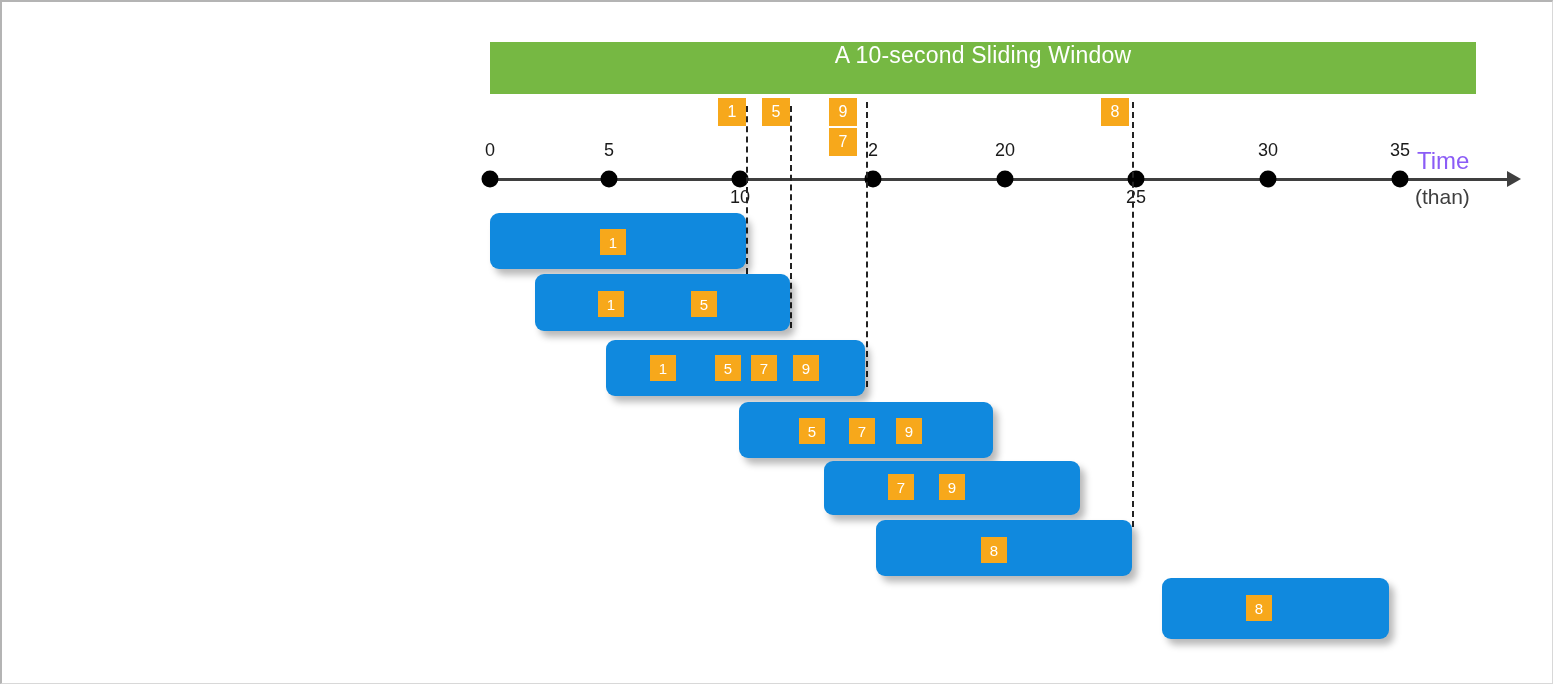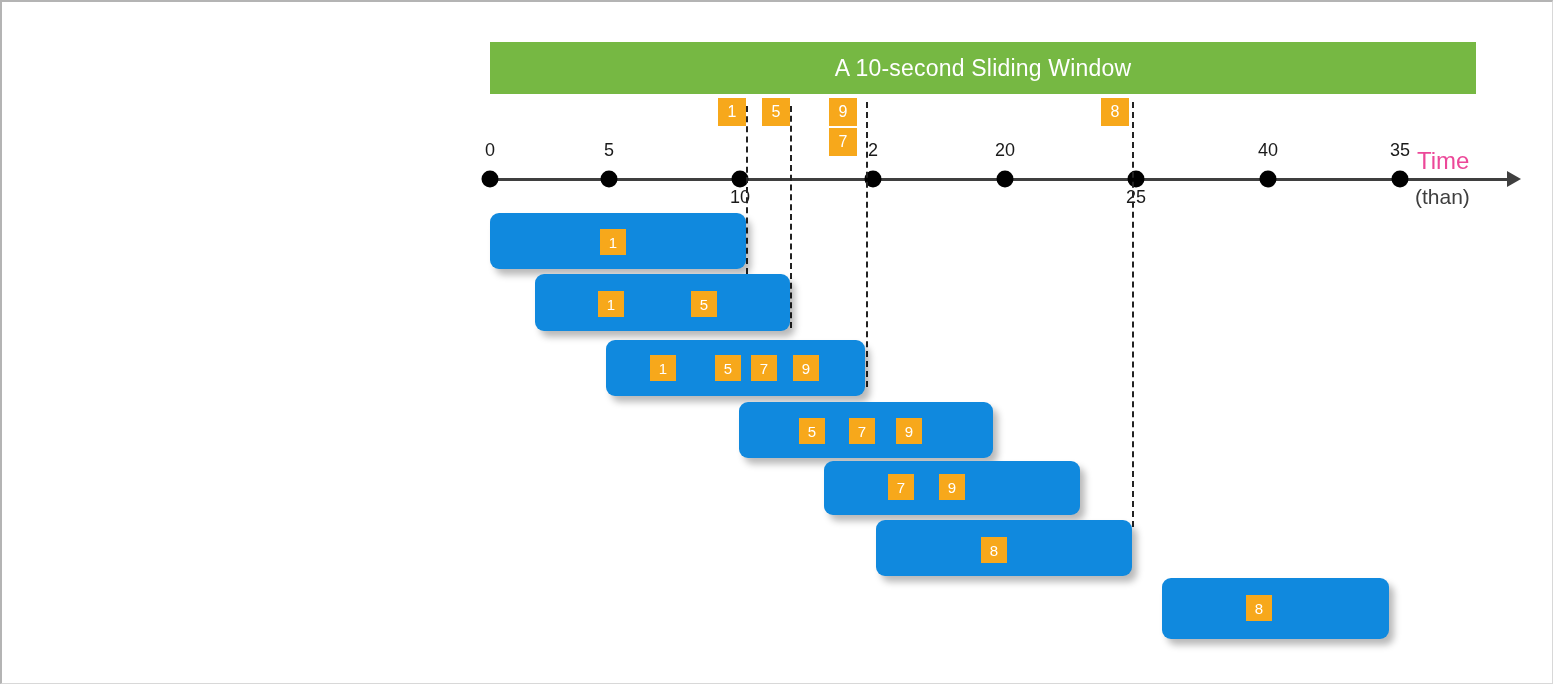--- a/index.html
+++ b/index.html
@@ -36,21 +36,20 @@
 
   
   #banner {
     position: absolute;
     left: 488px;
     top: 40px;
     width: 986px;
     height: 52px;
     background: #76B843;
     display: flex;
-    align-items: center;
     justify-content: center;
   }
   #banner-label {
     color: #ffffff;
     font-size: 23px;
     font-family: "Liberation Sans", sans-serif;
     letter-spacing: 0.2px;
   }
 
   
@@ -87,21 +86,21 @@
     top: 138px;
     font-size: 18px;
     color: #1a1a1a;
     font-family: "Liberation Sans", sans-serif;
   }
   #time-label {
     position: absolute;
     left: 1415px;
     top: 145px;
     font-size: 24px;
-    color: #ec4899;
+    color: #8b5cf6;
     font-family: "Liberation Sans", sans-serif;
   }
   #secs-label {
     position: absolute;
     left: 1413px;
     top: 183px;
     font-size: 21px;
     color: #3f3f3f;
     font-family: "Liberation Sans", sans-serif;
   }
@@ -160,21 +159,21 @@
       <div class="tick-label" style="left: 607px;">5</div>
       <div class="tick-dot" style="left: 607px;"></div>
       <div class="tick-label" style="left: 738px; margin-top: 47px;">10</div>
       <div class="tick-dot" style="left: 738px;"></div>
       <div class="tick-label" style="left: 871px;">2</div>
       <div class="tick-dot" style="left: 871px;"></div>
       <div class="tick-label" style="left: 1003px;">20</div>
       <div class="tick-dot" style="left: 1003px;"></div>
       <div class="tick-label" style="left: 1134px; margin-top: 47px;">25</div>
       <div class="tick-dot" style="left: 1134px;"></div>
-      <div class="tick-label" style="left: 1266px;">40</div>
+      <div class="tick-label" style="left: 1266px;">30</div>
       <div class="tick-dot" style="left: 1266px;"></div>
       <div class="tick-label" style="left: 1398px;">35</div>
       <div class="tick-dot" style="left: 1398px;"></div>
     </div>
 
   <div id="guides-layer">
       <div class="guide" style="left: 744px; top: 104px; height: 168px;"></div>
       <div class="guide" style="left: 788px; top: 104px; height: 222px;"></div>
       <div class="guide" style="left: 864px; top: 100px; height: 285px;"></div>
       <div class="guide" style="left: 1130px; top: 100px; height: 425px;"></div>

